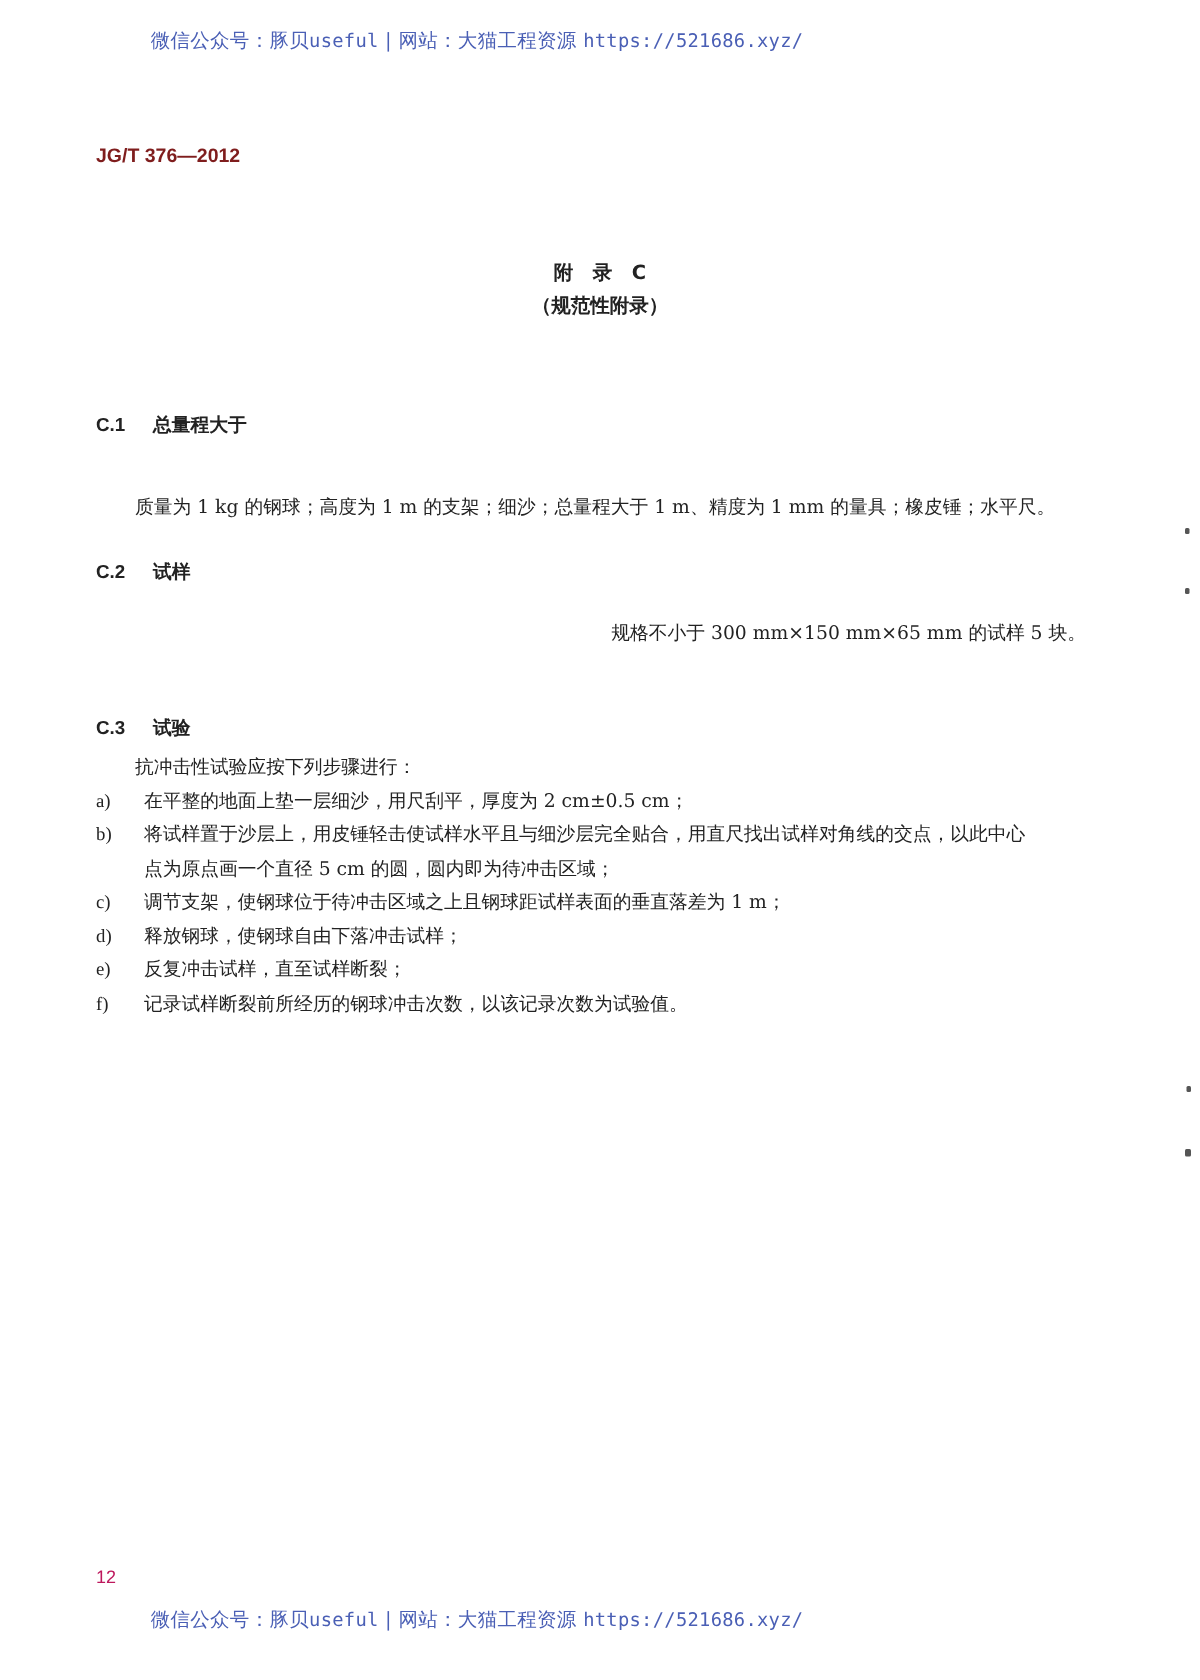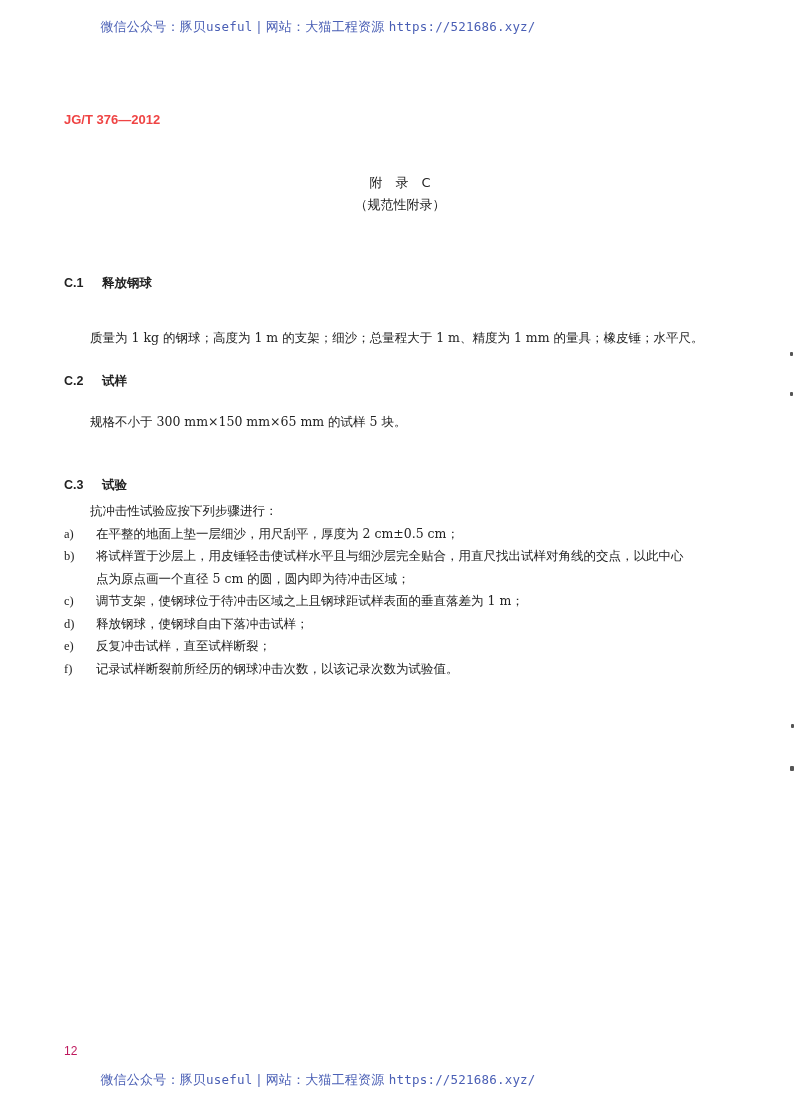--- a/index.html
+++ b/index.html
@@ -28,34 +28,34 @@
     .watermark .mono {
       font-family: "DejaVu Sans Mono", "Liberation Mono", monospace;
       font-size: 12.5px;
     }
     .watermark-top { top: 18px; }
     .watermark-bottom { top: 1071px; }
 
     .std-code {
       position: absolute;
       left: 64px;
-      top: 112px;
+      top: 96px;
       font-family: "Liberation Sans", "DejaVu Sans", sans-serif;
       font-weight: bold;
       font-size: 13px;
-      color: #ef4444;
+      color: #7f1d1d;
     }
     .title-block {
       position: absolute;
       left: 0;
       width: 800px;
       top: 172px;
       text-align: center;
       font-family: "DejaVu Sans", "Liberation Sans", sans-serif;
-      font-weight: normal;
+      font-weight: bold;
       font-size: 13px;
       color: #222;
       line-height: 22px;
     }
     .title-block div { margin: 0; }
 
     .section-heading {
       position: absolute;
       left: 64px;
       font-family: "DejaVu Sans", "Liberation Sans", sans-serif;
@@ -129,28 +129,28 @@
 </div>
 
 <div class="std-code">JG/T 376—2012</div>
 
 <div class="title-block">
   <div>附　录　C</div>
   <div>（规范性附录）</div>
 </div>
 
 <div class="section-heading" style="top:275px;">
-  <span class="num">C.1</span><span>释放钢球</span>
+  <span class="num">C.1</span><span>总量程大于</span>
 </div>
 <div class="para" style="top:307px; text-indent:26px;margin-top:20px;">质量为 1 kg 的钢球；高度为 1 m 的支架；细沙；总量程大于 1 m、精度为 1 mm 的量具；橡皮锤；水平尺。</div>
 
 <div class="section-heading" style="top:373px;">
   <span class="num">C.2</span><span>试样</span>
 </div>
-<div class="para" style="top:411px; text-indent:26px;">规格不小于 300 mm×150 mm×65 mm 的试样 5 块。</div>
+<div class="para" style="top:411px; text-indent:26px;text-align:right;">规格不小于 300 mm×150 mm×65 mm 的试样 5 块。</div>
 
 <div class="section-heading" style="top:477px;">
   <span class="num">C.3</span><span>试验</span>
 </div>
 
 <div class="step-list">
   <div class="plain-line" style="padding-left:26px;">抗冲击性试验应按下列步骤进行：</div>
   <div class="step-item">
     <span class="marker">a)</span>
     <span class="text">在平整的地面上垫一层细沙，用尺刮平，厚度为 2 cm±0.5 cm；</span>

